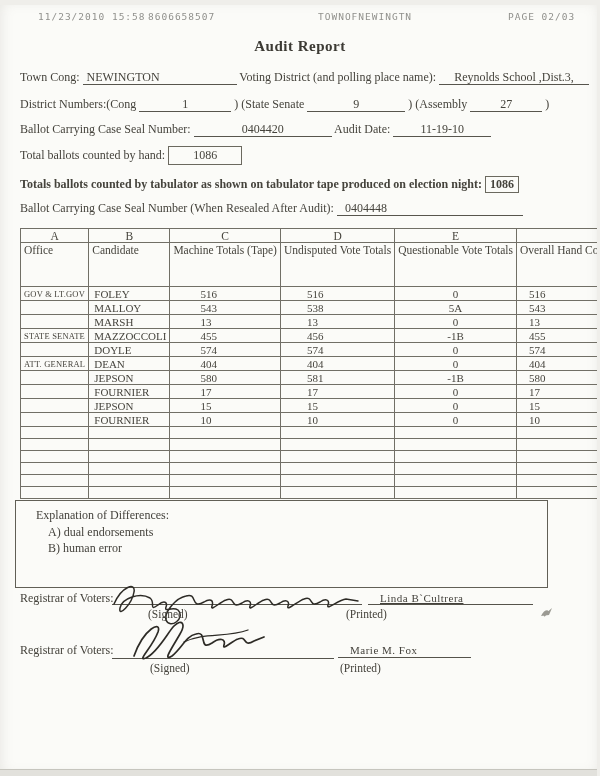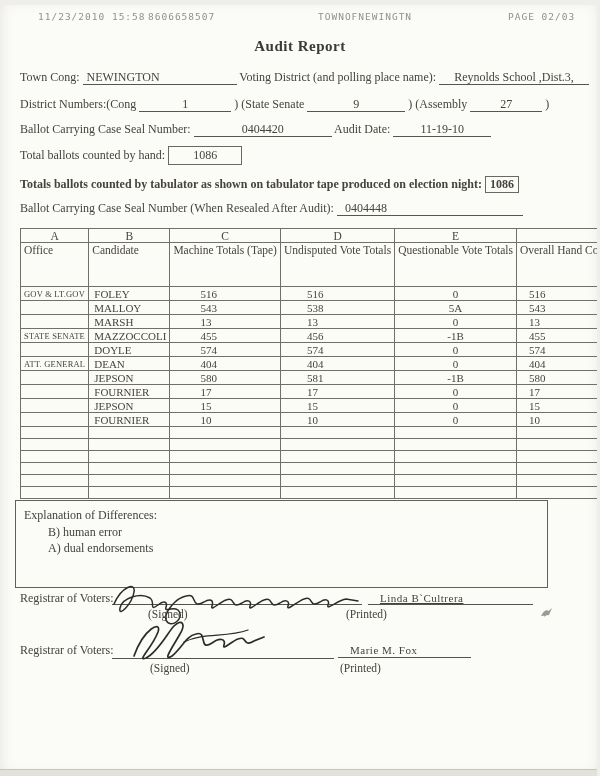--- a/index.html
+++ b/index.html
@@ -45,21 +45,21 @@
   td.col-cand{font-size:11px;padding-left:5px;margin-top:48px;}
   td.col-c{padding-left:30px;}
   td.col-d{padding-left:26px;}
   td.col-e{text-align:center;}
   td.col-f{padding-left:12px;}
   
   .expl{
     left:15px;top:500px;width:531px;height:86px;
     border:1px solid #615f56;font-size:12px;white-space:normal;
   }
-  .expl .t{margin:7px 0 2px 8px;}
+  .expl .t{margin:7px 0 2px 20px;}
   .expl .i{margin:1px 0 0 32px;}
   .sigline{border-bottom:1px solid #55534b;height:0;}
   .caption{font-size:11.5px;color:#45433c;}
   .printedname{font-size:11px;font-family:"Liberation Serif",serif;letter-spacing:.5px;}
   .edge-top{left:0;top:0;width:600px;height:5px;background:#efeeea;}
   .edge-bottom{left:0;top:769px;width:600px;height:7px;background:#e2e1dc;border-top:1px solid #c6c5be;}
   .edge-right{right:0;top:0;width:3px;height:776px;background:#efeeea;}
   svg{display:block;}
 </style>
 </head>
@@ -271,22 +271,22 @@
             <td></td>
             <td></td>
             <td></td>
           </tr>
         </tbody>
     </table>
   </div>
 
   <div class="abs expl">
     <div class="t">Explanation of Differences:</div>
+    <div class="i">A)  dual endorsements</div>
     <div class="i">B)  human error</div>
-    <div class="i">A)  dual endorsements</div>
   </div>
 
   <span class="abs formline" style="left:20px;top:591px;">Registrar of Voters:</span>
   <div class="abs sigline" style="left:112px;top:604px;width:250px;"></div>
   <svg class="abs" style="left:110px;top:578px;" width="252" height="48" viewBox="0 0 252 48">
     <path d="M4,26 C12,8 26,4 24,14 C22,26 8,40 10,30 C12,20 30,14 40,20 C46,24 38,34 48,27
              C54,22 58,24 56,29 C54,35 62,28 68,32 C76,40 60,52 56,42 C54,34 66,20 76,18
              C88,14 80,32 94,24 C100,20 104,22 102,28 C100,34 110,24 116,22 C126,18 120,32 132,25
              C138,21 142,23 140,28 C138,34 148,24 154,22 C164,18 158,32 170,25 C176,21 180,23 178,28
              C176,34 188,23 194,21 C204,17 198,31 210,24 C216,20 220,22 218,27 C216,33 228,22 236,21 L248,23" fill="none" stroke="#2d2b26" stroke-width="1.5" stroke-linecap="round"></path>

